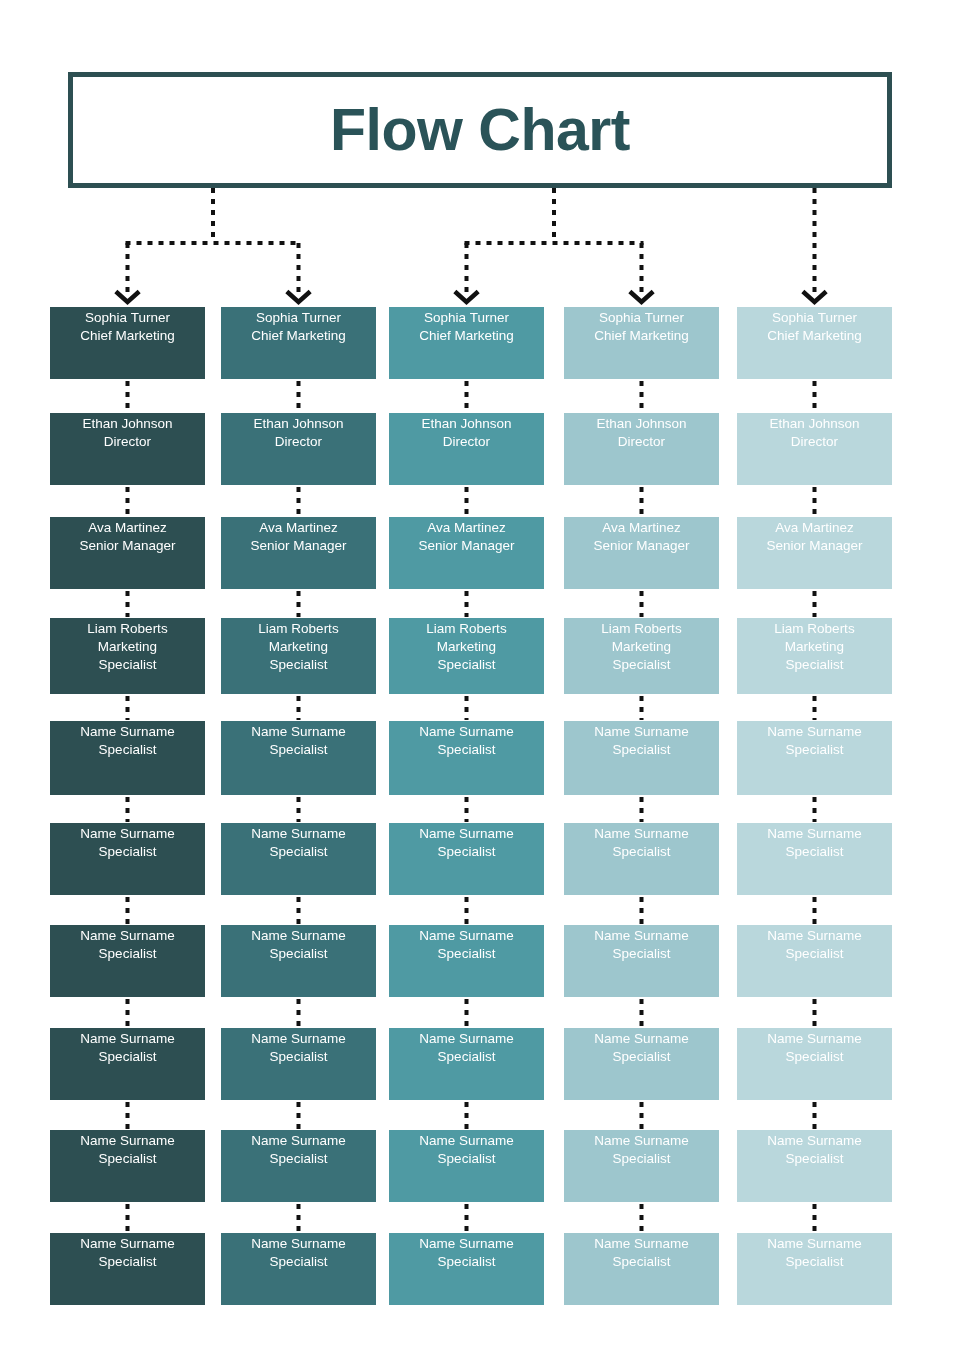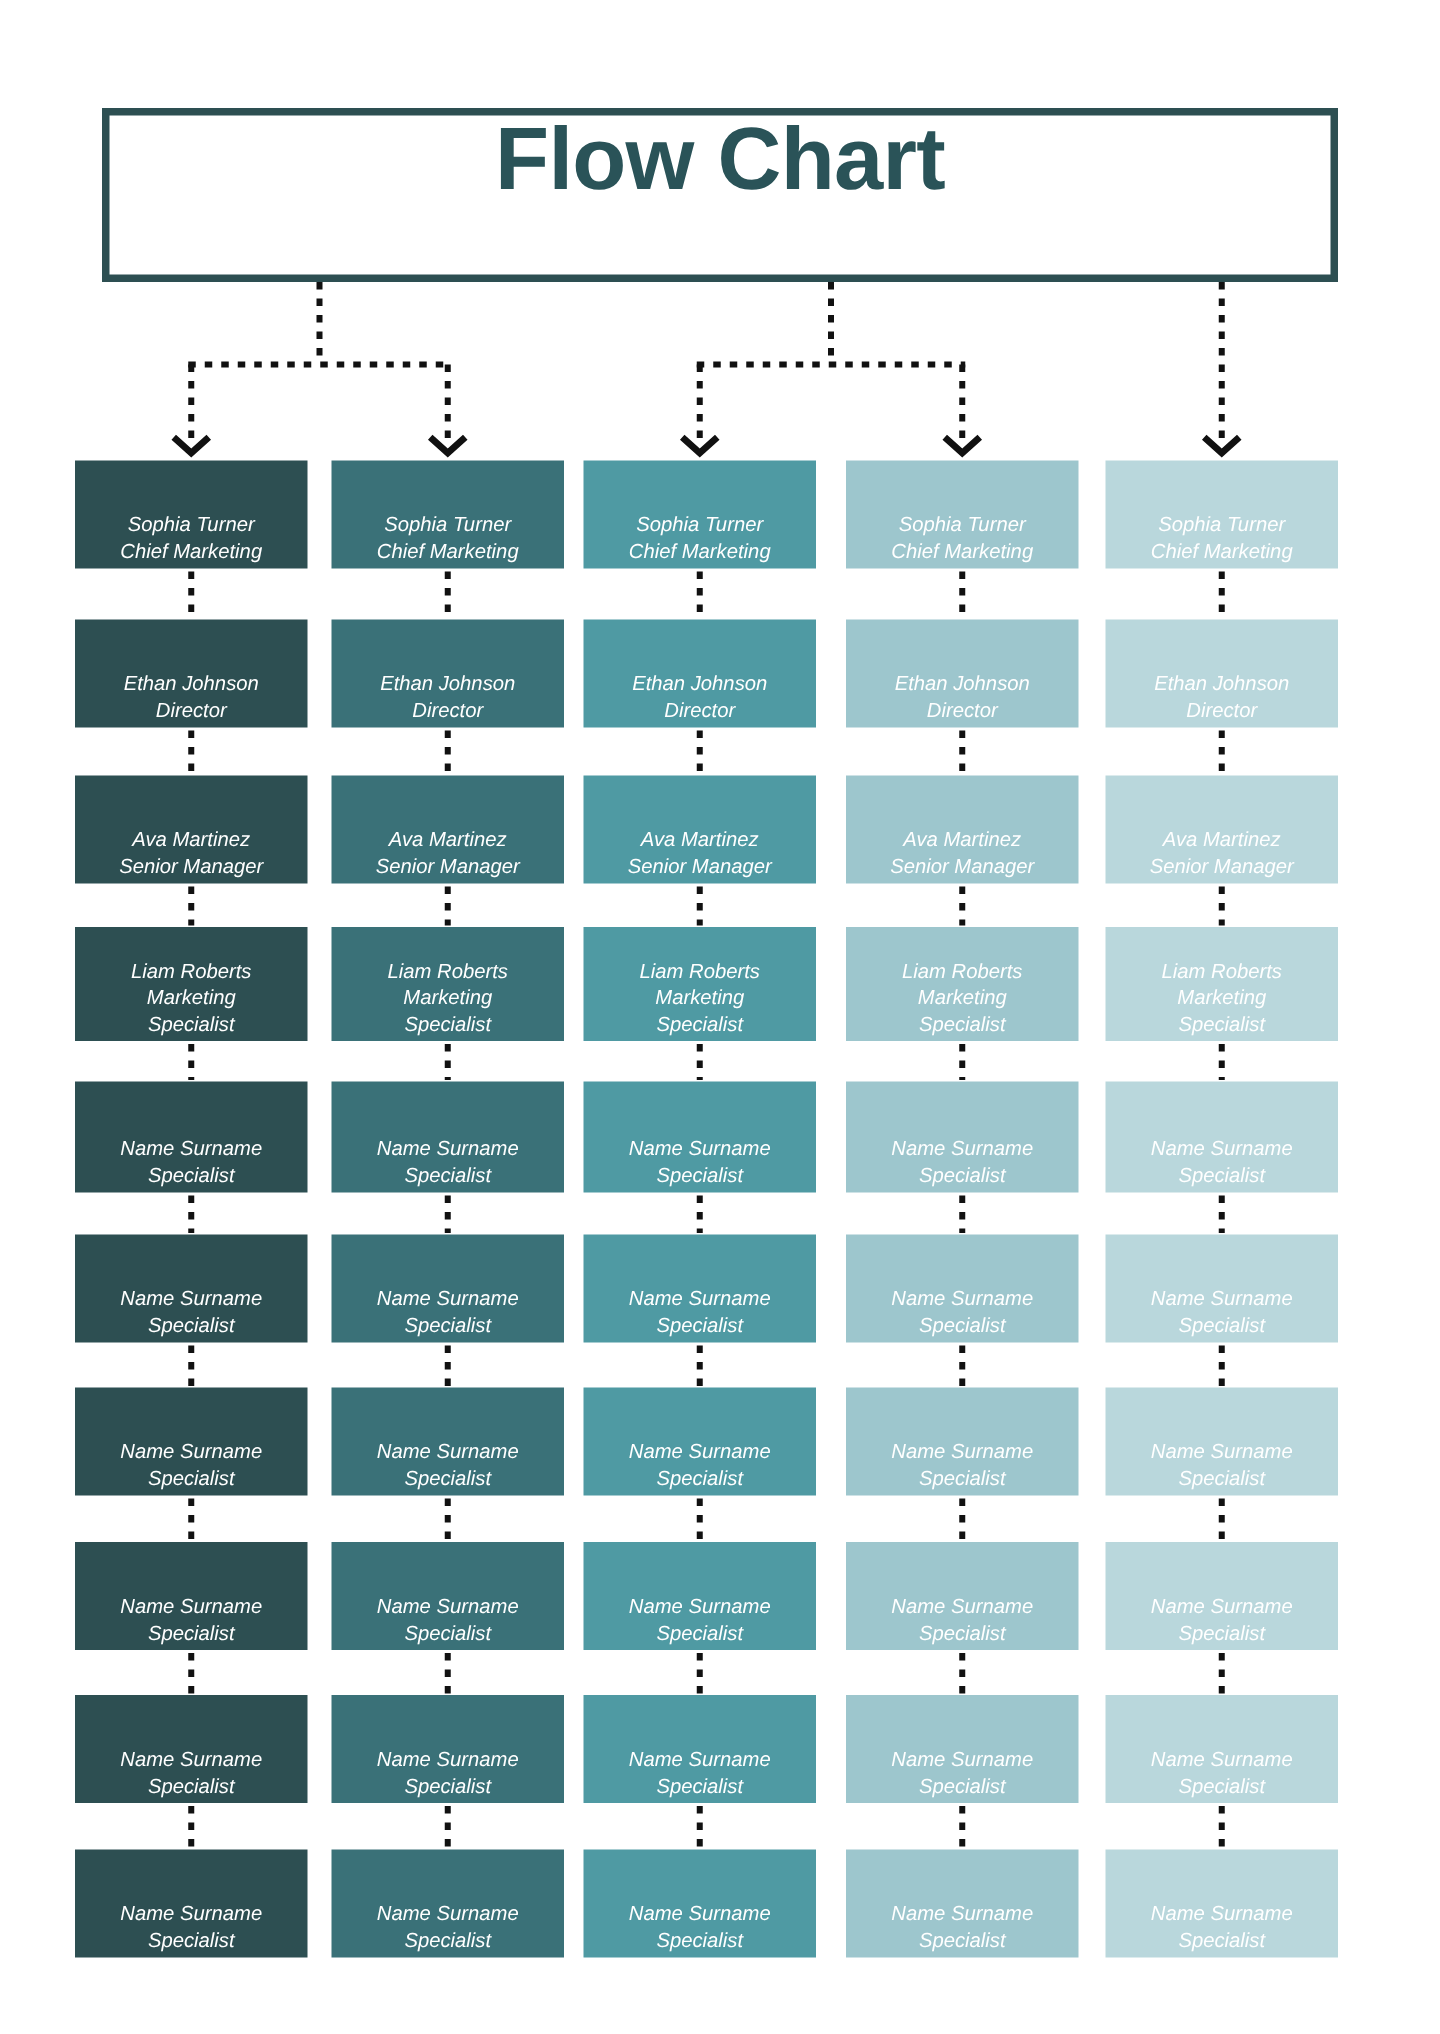--- a/index.html
+++ b/index.html
@@ -19,20 +19,21 @@
   #title-box {
     position: absolute;
     left: 68px;
     top: 72px;
     width: 824px;
     height: 116px;
     box-sizing: border-box;
     border: 5px solid #2d4f52;
     background: #ffffff;
     display: flex;
+    align-items: center;
     justify-content: center;
   }
   #title-text {
     font-size: 59px;
     font-weight: bold;
     color: #2a5358;
     letter-spacing: -0.5px;
     line-height: 1;
   }
 
@@ -53,27 +54,26 @@
     top: 0;
     width: 960px;
     height: 1356px;
   }
   .node-box {
     position: absolute;
     box-sizing: border-box;
     display: flex;
     flex-direction: column;
     align-items: center;
-    justify-content: flex-end;
+    justify-content: flex-start;
     text-align: center;
     color: #ffffff;
     font-size: 13.5px;
     line-height: 1.32;
     padding: 2px 6px;
-    font-style: italic;
   }
   .node-line {
     display: block;
     white-space: nowrap;
   }
 </style>
 </head>
 <body>
 
 <div id="title-box">

